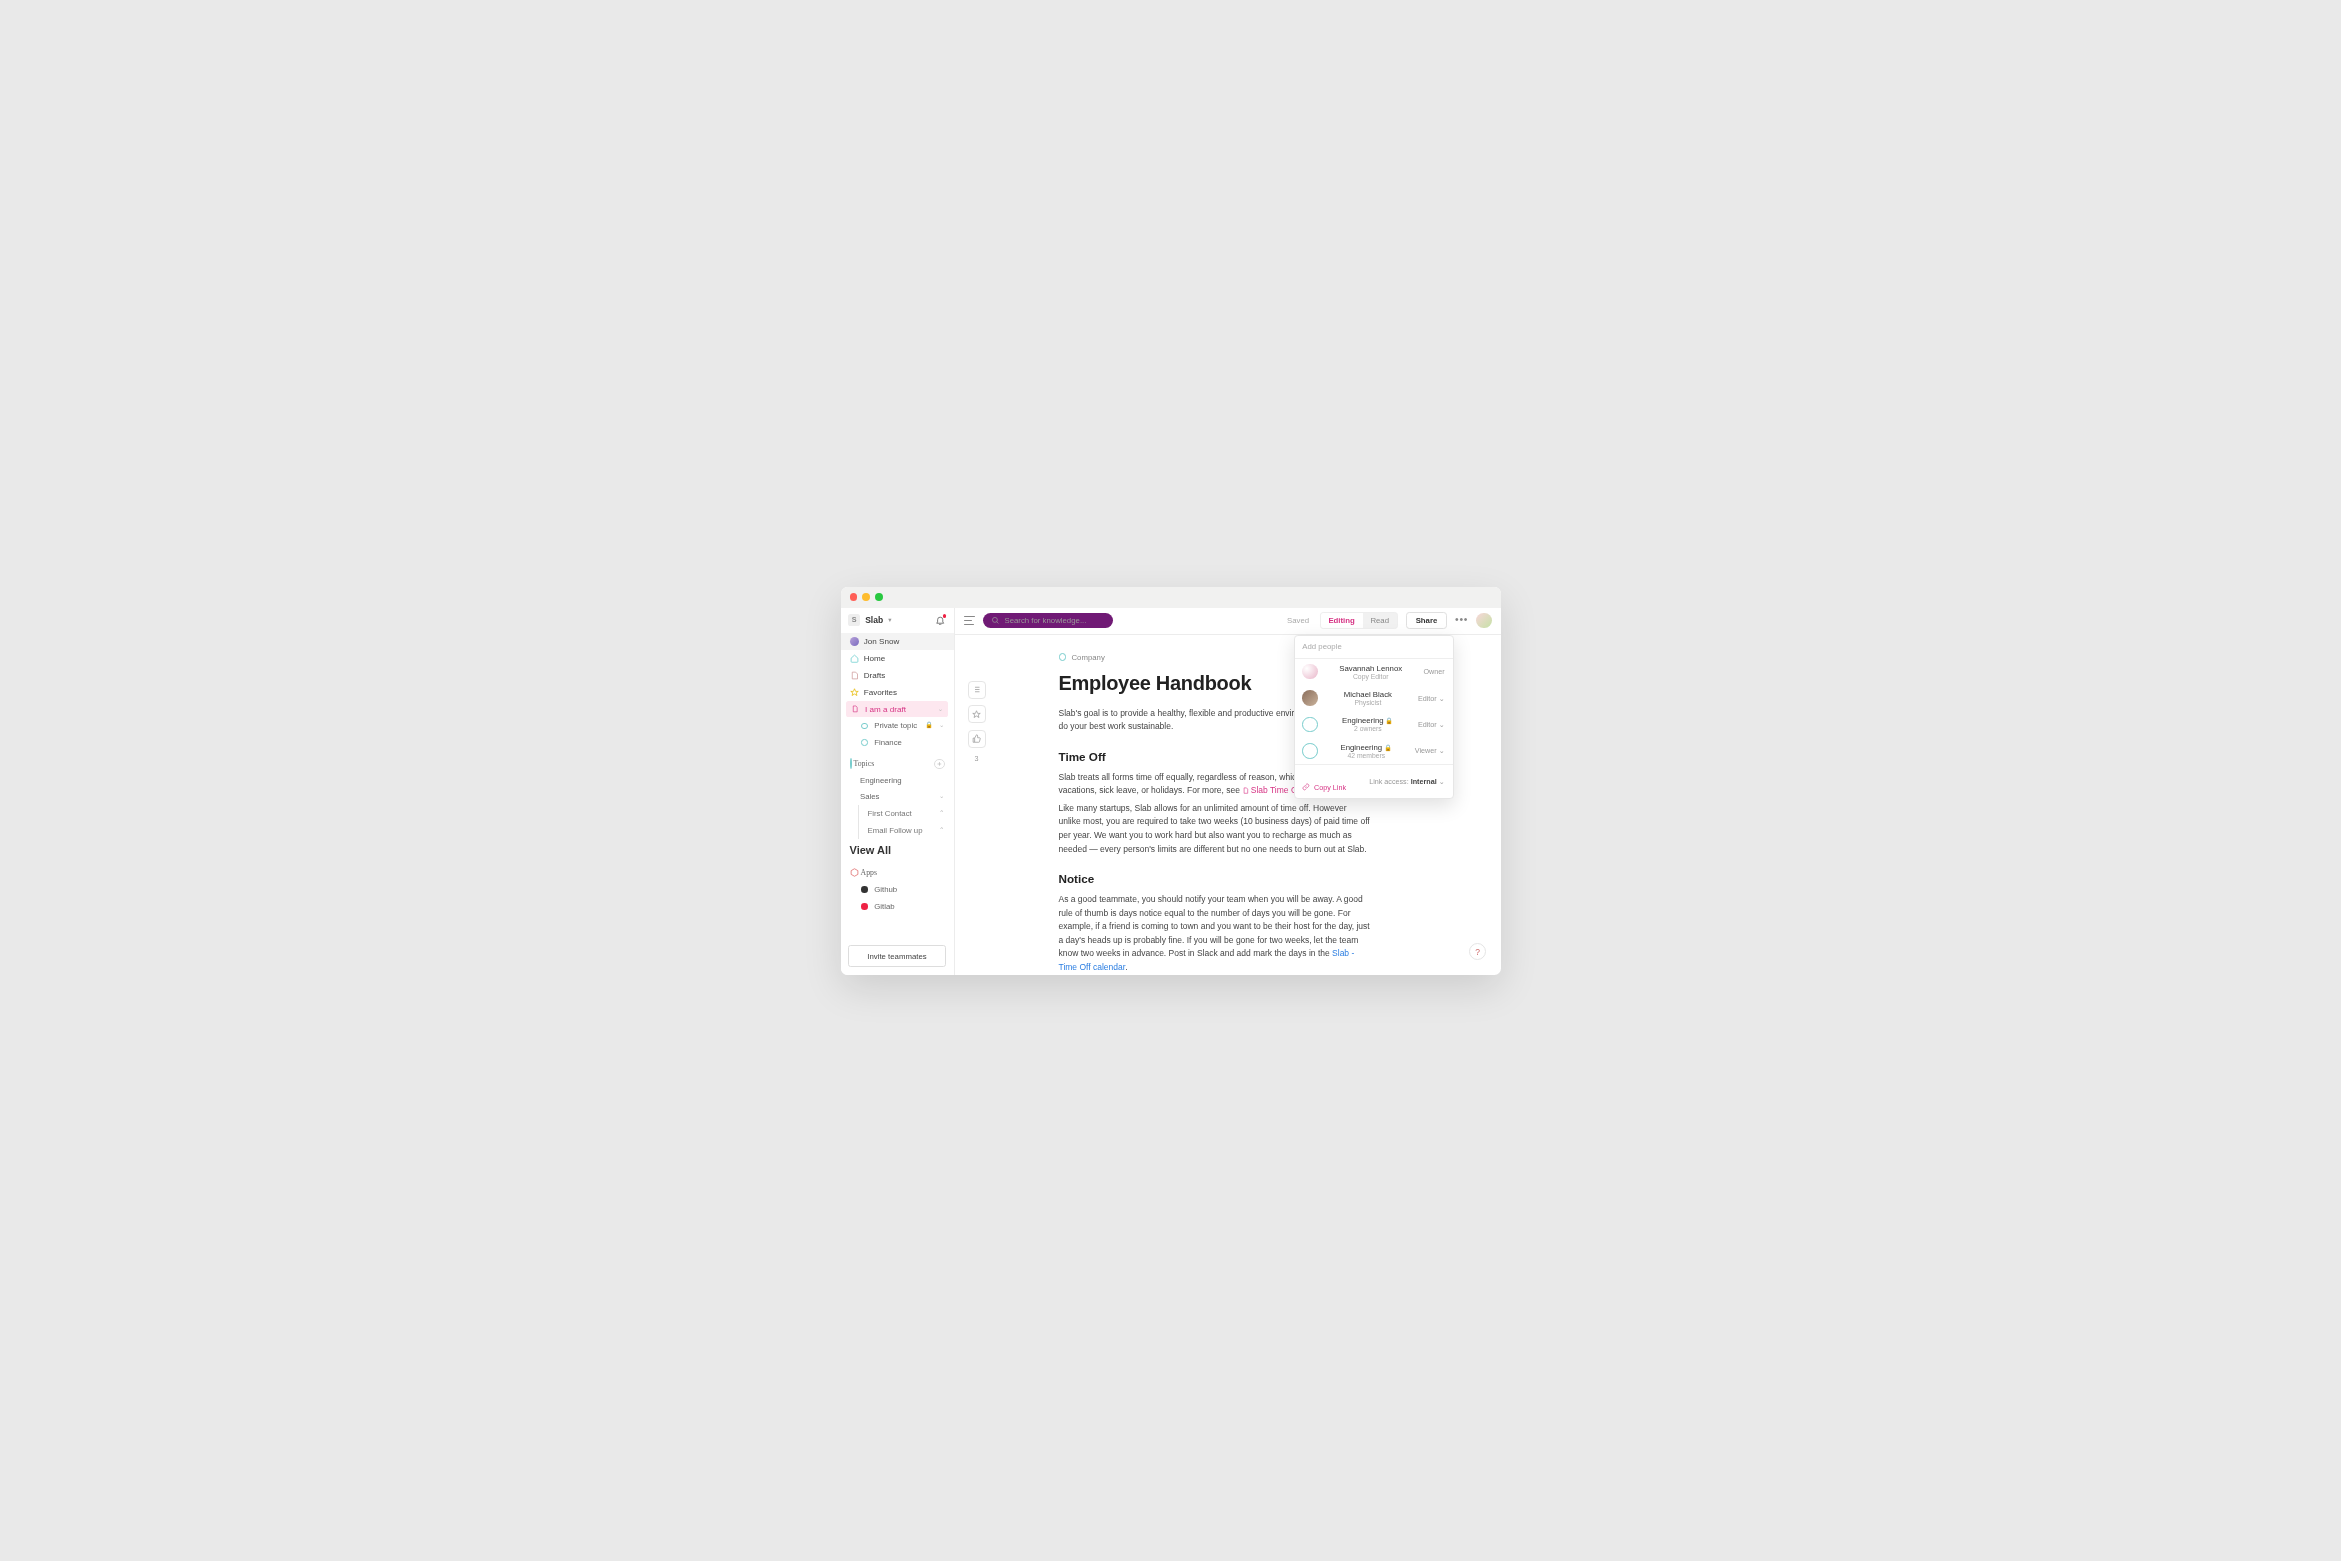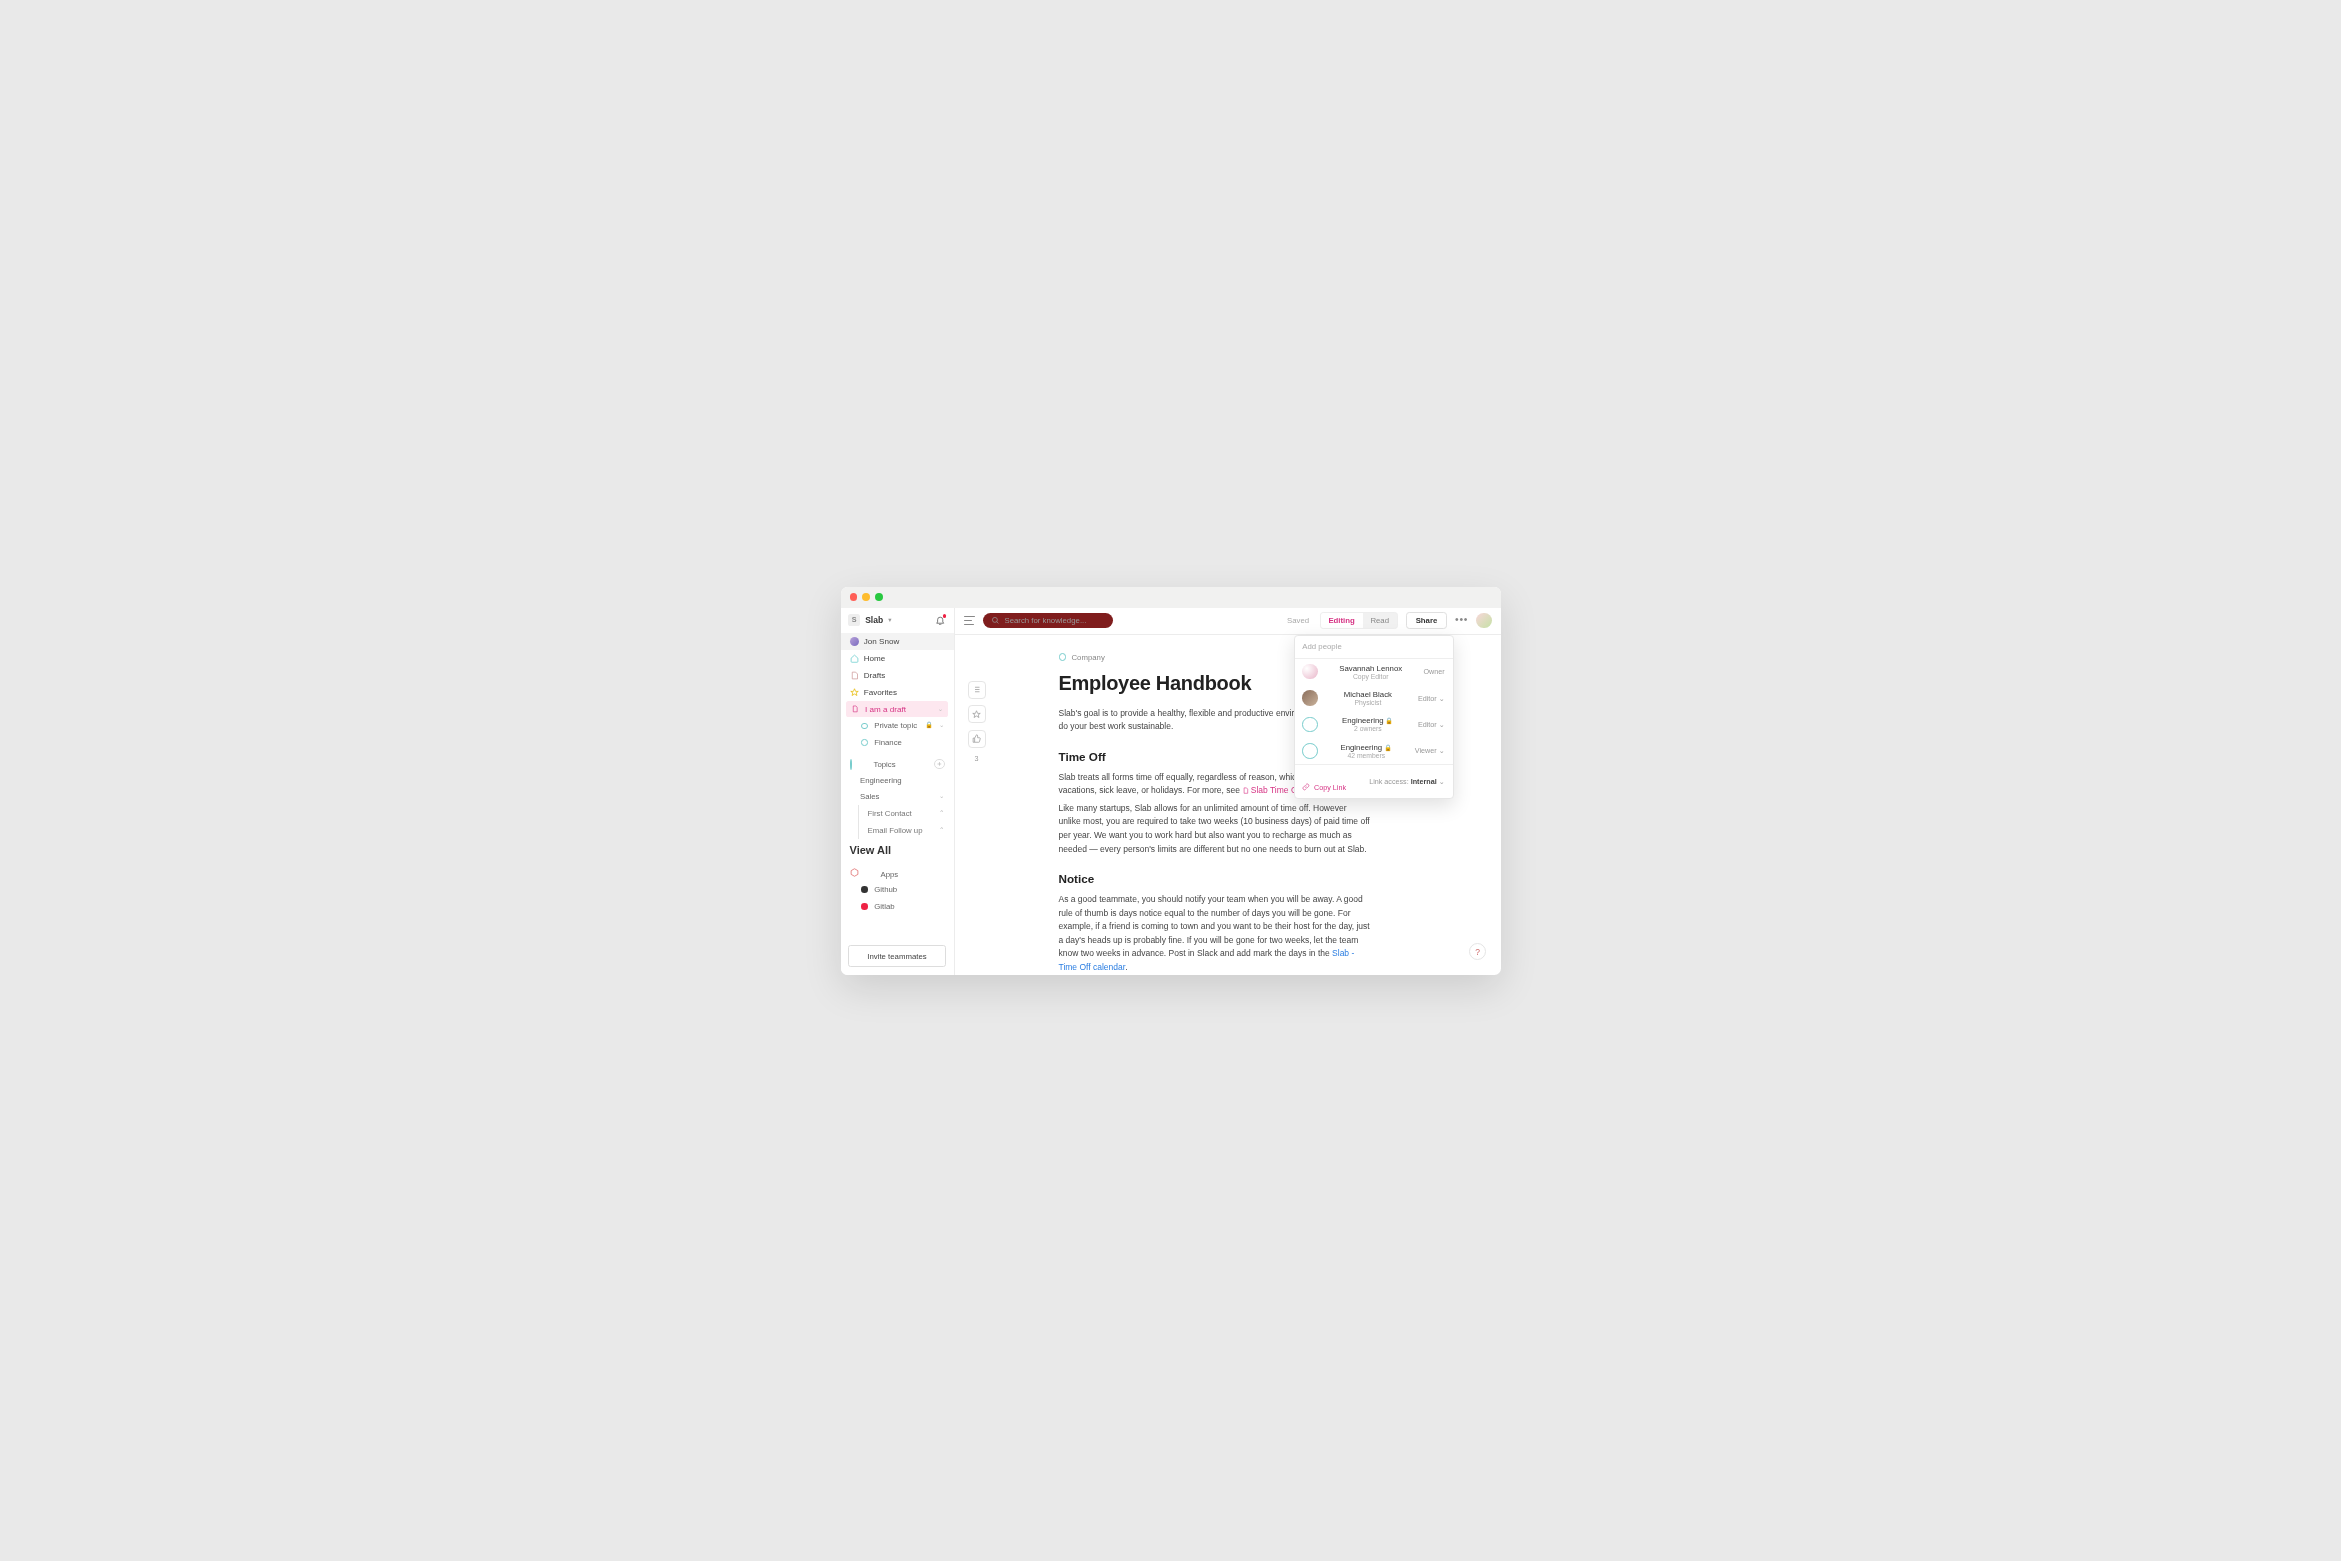--- a/index.html
+++ b/index.html
@@ -71,21 +71,21 @@
     position:relative;
   }
   .side-item.selected { background:#f3f3f3; }
   .side-item .icon { width:9px; height:9px; display:flex; align-items:center; justify-content:center; flex:0 0 9px; }
   .side-item .label { flex:1; }
   .side-item .mini-chev { color:#bbb; font-size:6.5px; }
   .side-item.muted { color:#888; }
   .side-item.pink { color:#d63384; background:#fde7ef; border-radius:2.6px; margin:0 5.2px; padding:3.9px 5.2px; }
   .side-item.sub { padding-left: 19.5px; font-size:7.8px; color:#666; }
   .side-item.sub2 { padding-left: 26px; font-size:7.8px; color:#777; border-left:0.7px solid #e5e5e5; margin-left:17px; padding-left:9px; }
-  .side-heading { padding: 6.5px 9px 2.6px; font-size:7.8px; color:#666; display:flex; align-items:flex-end; gap:22px; }
+  .side-heading { padding: 6.5px 9px 2.6px; font-size:7.8px; color:#666; display:flex; align-items:flex-start; gap:2px;font-family:Liberation Serif, serif; }
   .side-heading .plus { margin-left:auto; width:10.4px; height:10.4px; border-radius:50%; border:0.7px solid #ddd; display:flex; align-items:center; justify-content:center; color:#aaa; font-size:7.2px; }
   .view-all { padding:5.2px 9px; font-size:11px; font-weight:600; color:#333; cursor:pointer; }
 
   .sidebar-footer { margin-top:auto; padding: 7.8px; }
   .invite-btn {
     width:100%; border:0.7px solid #ddd; background:#fff; border-radius:2.6px;
     padding:5.2px 0; font-size:7.8px; color:#444; cursor:pointer;
   }
 
   
@@ -96,21 +96,21 @@
   }
   .hamburger { width:11.7px; height:9px; display:flex; flex-direction:column; justify-content:space-between; cursor:pointer; }
   .hamburger span { height:1.3px; background:#888; border-radius:0.7px; }
   .hamburger span:nth-child(1){ width:100%; }
   .hamburger span:nth-child(2){ width:70%; }
   .hamburger span:nth-child(3){ width:90%; }
 
   .search {
     flex: 0 0 130px;
     display:flex; align-items:center; gap:5.2px;
-    background:#7f1d1d; border-radius:10.4px;
+    background:#701a75; border-radius:10.4px;
     padding:3.3px 7.8px; color:#999; font-size:7.8px;
   }
   .search svg { width:8.5px; height:8.5px; }
 
   .top-spacer { flex:1; }
   .saved { color:#aaa; font-size:7.8px; margin-right:2.6px; }
   .mode-toggle {
     display:flex; background:#f1f1f1; border-radius:3.3px; overflow:hidden;
     border:0.7px solid #eee;
   }

